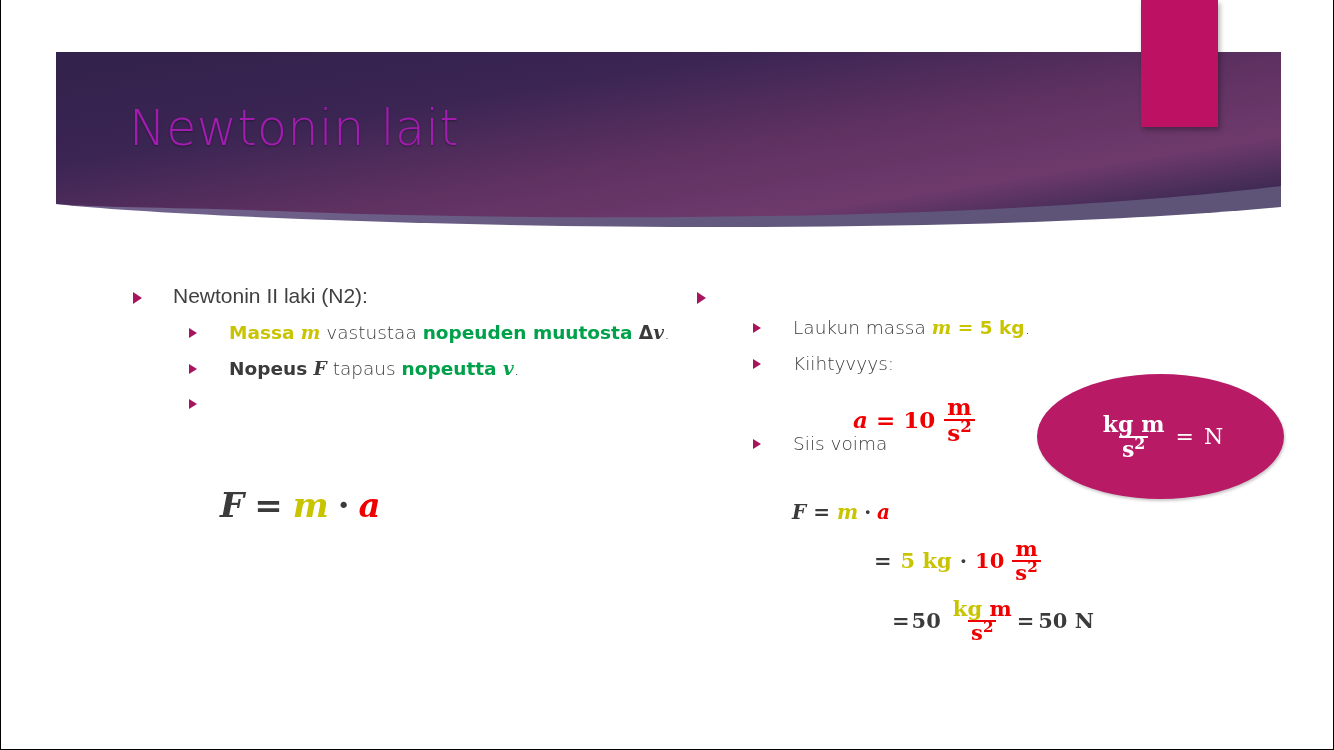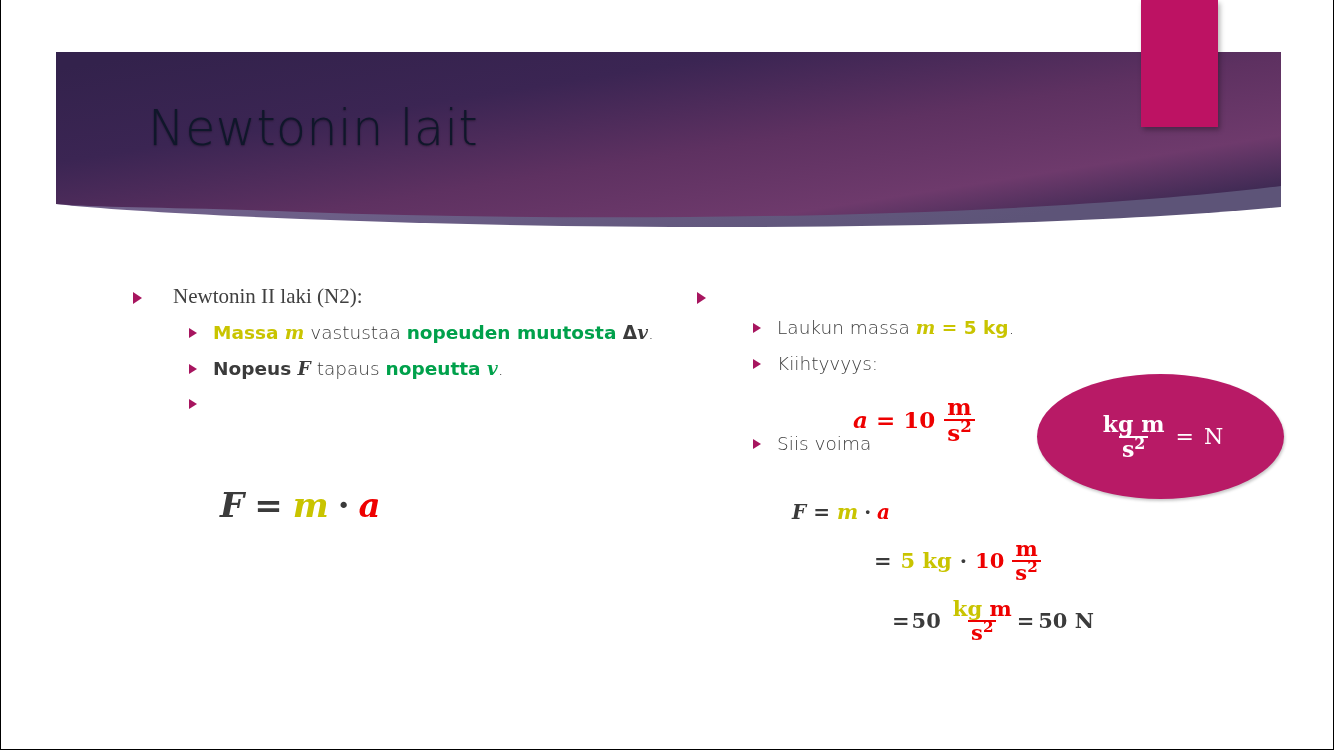--- a/index.html
+++ b/index.html
@@ -35,27 +35,27 @@
     position: absolute;
     left: 1140px;
     top: 0px;
     width: 77px;
     height: 127px;
     background: #bd1263;
     box-shadow: 2px 3px 5px rgba(0,0,0,0.30);
   }
   #banner-title {
     position: absolute;
-    left: 147px;
+    left: 128px;
     top: 104px;
     font-family: "DejaVu Sans", sans-serif;
     font-weight: 300;
     font-size: 49px;
     letter-spacing: 0.5px;
-    color: #0f172a;
+    color: #a21caf;
     line-height: 1;
     text-shadow: 0 1px 2px rgba(0,0,0,0.35);
     white-space: nowrap;
   }
 
   
   .col {
     position: absolute;
     top: 283px;
   }
@@ -73,42 +73,42 @@
     height: 0;
     border-left: 9px solid #a7155f;
     border-top: 6px solid transparent;
     border-bottom: 6px solid transparent;
   }
 
   
   .lvl1 { margin-bottom: 12px; }
   .lvl1 .tri { margin-top: 9px; margin-right: 0; }
   .lvl1 .txt {
-    font-family: Liberation Serif, serif;
+    font-family: Liberation Sans, sans-serif;
     font-weight: 300;
     font-size: 21px;
     color: #404040;
     margin-left: 31px;
     line-height: 1.25;
   }
 
   
   .lvl2 { margin-left: 56px; margin-bottom: 11px; }
   .lvl2 .tri {
     margin-top: 7px;
     border-left-width: 8px;
     border-top-width: 5.5px;
     border-bottom-width: 5.5px;
   }
   .lvl2 .txt {
     font-family: "DejaVu Sans", sans-serif;
     font-weight: 300;
     font-size: 18.5px;
     color: #404040;
-    margin-left: 16px;
+    margin-left: 32px;
     line-height: 1.33;
   }
 
   
   b.k  { font-family: "DejaVu Sans", sans-serif; font-weight: 700; }
   i.m  { font-family: "DejaVu Serif", serif; font-weight: 700; font-style: italic; }
   .c-yellow { color: #c9c400; }
   .c-green  { color: #00a14b; }
   .c-dark   { color: #3b3b3b; }
   .c-red    { color: #ee0000; }

